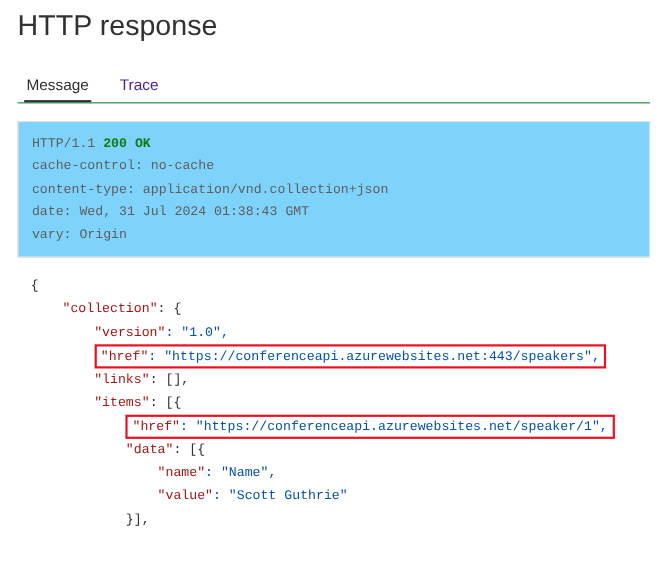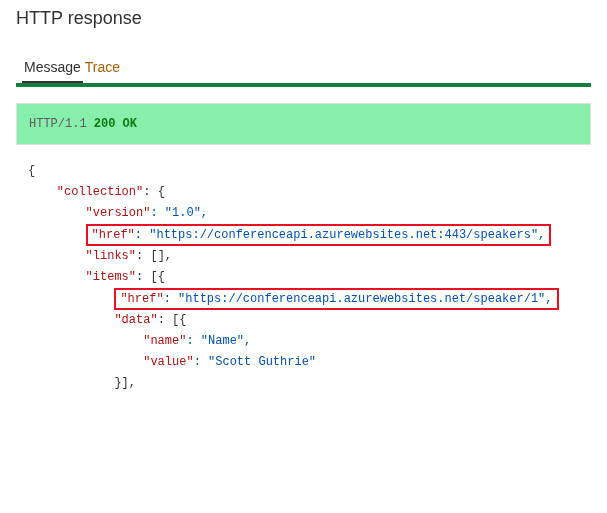--- a/index.html
+++ b/index.html
@@ -4,47 +4,48 @@
 <style>
   * { box-sizing: border-box; margin: 0; padding: 0; }
   body {
     font-family: "Segoe UI", Arial, sans-serif;
     background: #fff;
     color: #323130;
     width: 607px;
     padding: 8px 16px 16px 16px;
   }
   .title {
-    font-size: 18px;
+    font-size: 26px;
     font-weight: 400;
     color: #323130;
     margin-bottom: 18px;
   }
   .tabs {
     display: flex;
-    border-bottom: 4px solid #15803d;
+    gap: 24px;
+    border-bottom: 1px solid #15803d;
     margin-bottom: 16px;
     padding-left: 6px;
     margin-top: 24px;
   }
   .tab {
     font-size: 14px;
     padding: 6px 2px;
     cursor: pointer;
     color: #605e5c;
   }
   .tab.active {
     color: #323130;
     border-bottom: 2px solid #323130;
   }
   .tab.inactive {
-    color: #a16207;
+    color: #4c1d95;
   }
   .headers-block {
-    background: #86efac;
+    background: #7dd3fc;
     border: 1px solid #e1dfdd;
     font-family: Consolas, "Courier New", monospace;
     font-size: 12px;
     line-height: 1.7;
     padding: 10px 12px;
     color: #605e5c;
     margin-bottom: 16px;
     white-space: nowrap;
     overflow: hidden;
   }
@@ -73,20 +74,24 @@
 
 <div class="title">HTTP response</div>
 
 <div class="tabs">
   <div class="tab active">Message</div>
   <div class="tab inactive">Trace</div>
 </div>
 
 <div class="headers-block">
   <div class="status-line"><span>HTTP/1.1 </span><span class="status-ok">200 OK</span></div>
+  <div>cache-control: no-cache</div>
+  <div>content-type: application/vnd.collection+json</div>
+  <div>date: Wed, 31 Jul 2024 01:38:43 GMT</div>
+  <div>vary: Origin</div>
 </div>
 
 <div class="json-block"><span>{</span>
     <span class="j-key">"collection"</span><span>: {</span>
         <span class="j-key">"version"</span><span class="j-str">: "1.0",</span>
         <span class="box"><span class="j-key">"href"</span><span class="j-str">: "https://conferenceapi.azurewebsites.net:443/speakers",</span></span>
         <span class="j-key">"links"</span><span>: [],</span>
         <span class="j-key">"items"</span><span>: [{</span>
             <span class="box"><span class="j-key">"href"</span><span class="j-str">: "https://conferenceapi.azurewebsites.net/speaker/1",</span></span>
             <span class="j-key">"data"</span><span>: [{</span>

